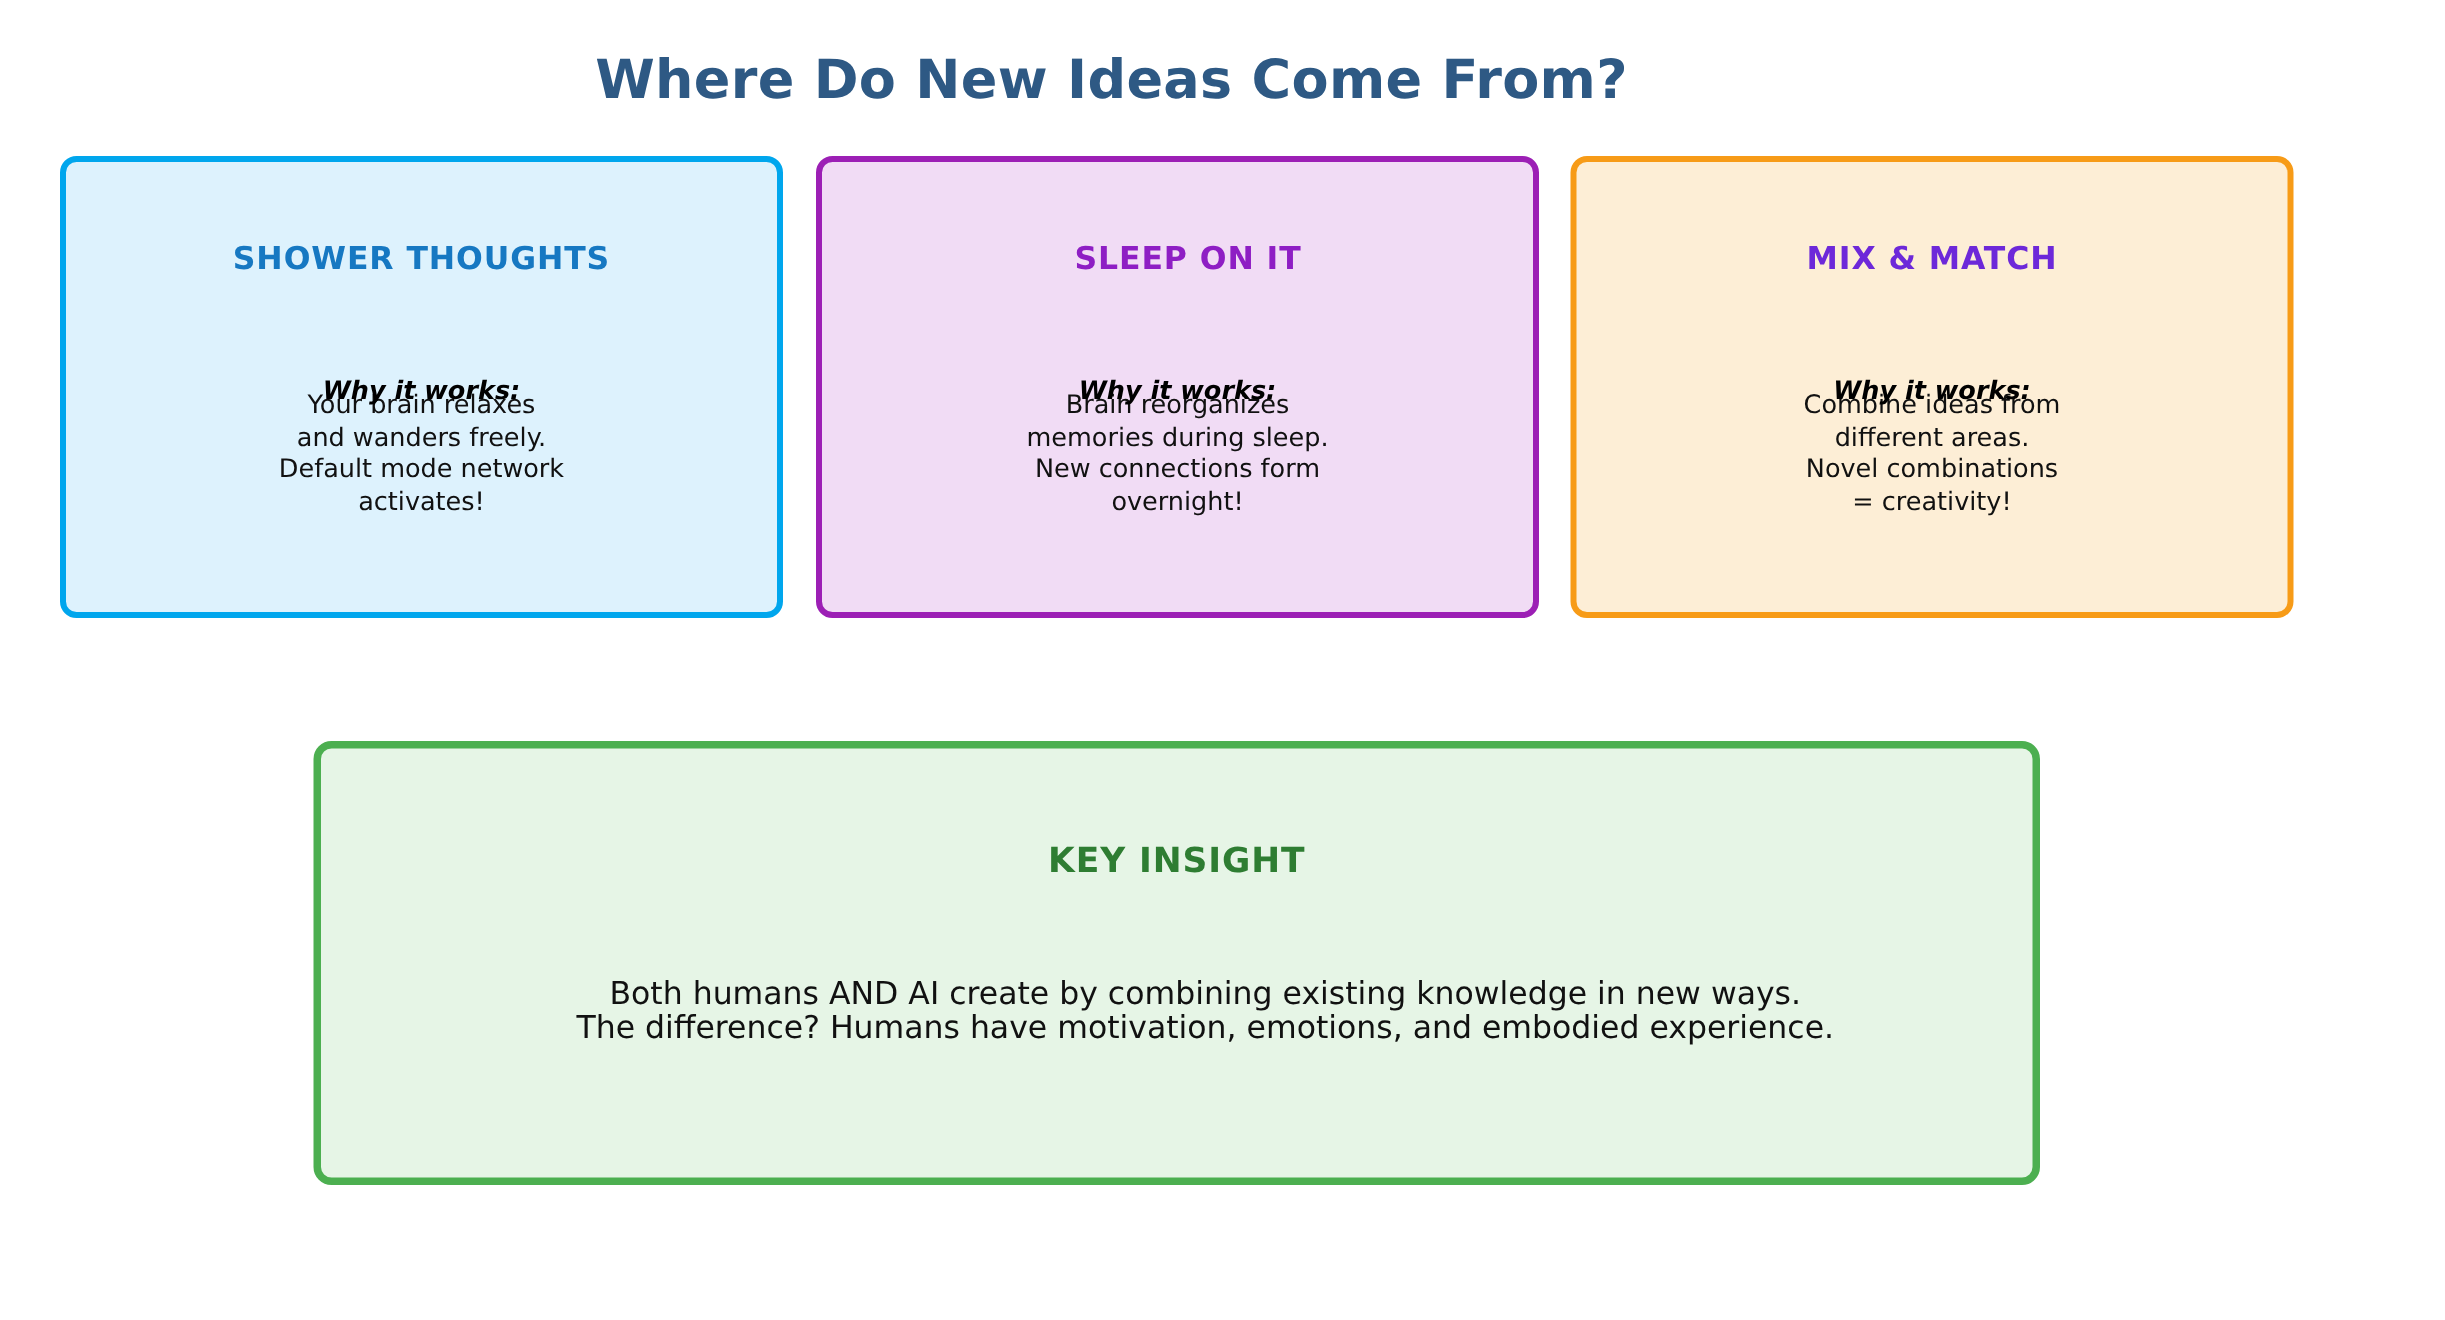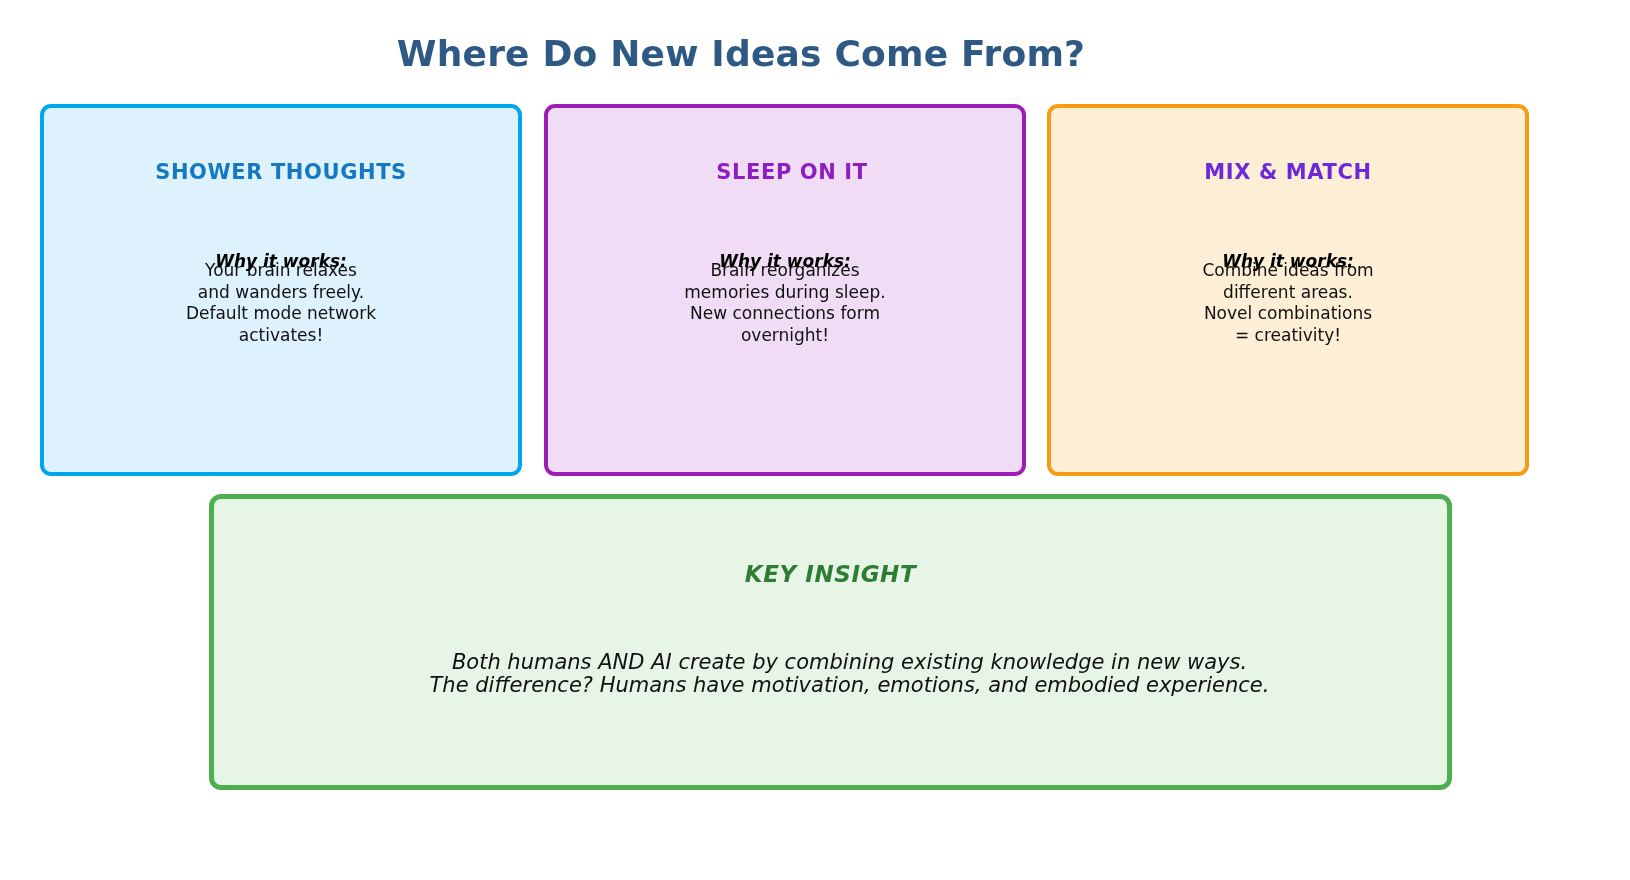--- a/index.html
+++ b/index.html
@@ -38,21 +38,21 @@
     left: 0;
     top: 104px;
     width: 1630px;
     height: 324px;
   }
 
   .idea-card {
     position: absolute;
     top: 0;
     width: 482px;
-    height: 372px;
+    height: 308px;
     border-width: 4px;
     border-style: solid;
     border-radius: 11px;
   }
   .idea-card.pos-0 { left: 40px; }
   .idea-card.pos-1 { left: 544px; }
   .idea-card.pos-2 { left: 1047px; }
 
   .card-title {
     position: absolute;
@@ -92,26 +92,25 @@
     line-height: 21.6px;
     white-space: pre-line;
     z-index: 1;
   }
 
   
   #insight-card {
     position: absolute;
     left: 209px;
     top: 494px;
-    width: 1243px;
+    width: 1151px;
     height: 296px;
     border: 5px solid #4caf50;
     border-radius: 12px;
     background: #e6f5e6;
-    font-style: italic;
   }
   #insight-title {
     position: absolute;
     left: 0;
     right: 0;
     top: 62px;
     text-align: center;
     font-size: 23px;
     font-weight: bold;
     color: #2e7d32;

